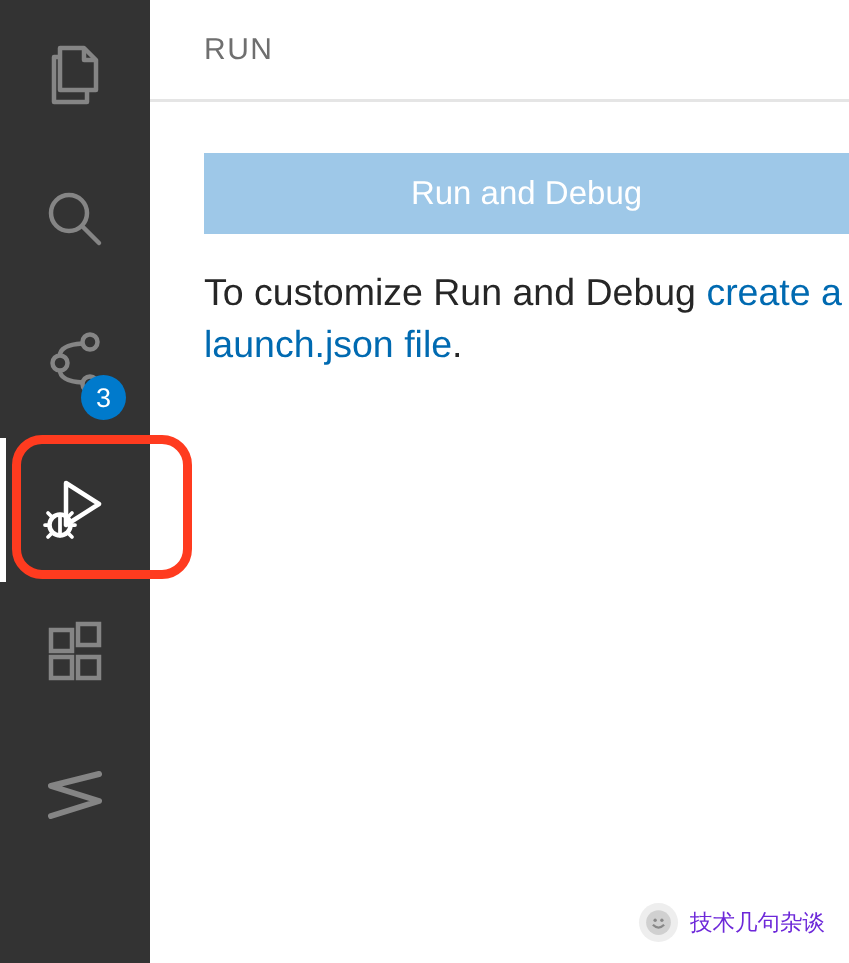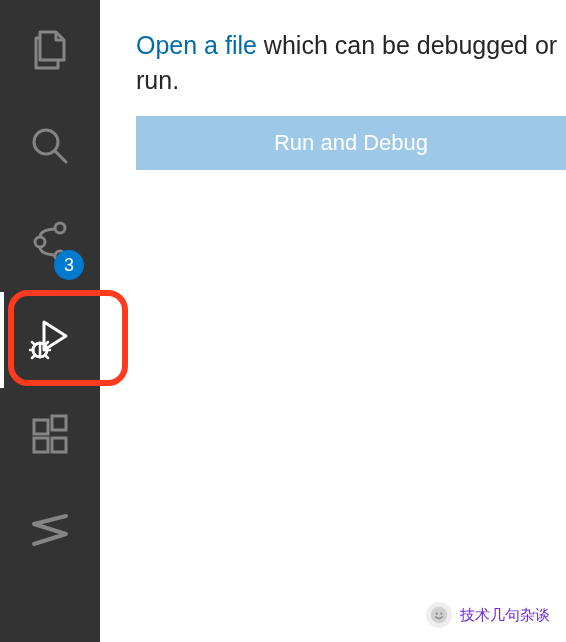--- a/index.html
+++ b/index.html
@@ -182,25 +182,26 @@
         <svg viewBox="0 0 48 48" fill="none">
           <path class="stroke" d="M40 10 L8 18 L40 28 L8 38" stroke-width="4" stroke-linecap="round" stroke-linejoin="round" fill="none"></path>
         </svg>
       </span>
     </div>
 
     <div class="highlight-box" style="left:8px; top:290px; width:120px; height:96px;"></div>
   </div>
 
   <div class="side-panel">
+    <div class="panel-header">RUN</div>
     <div class="panel-body">
+      <button class="run-btn">Run and Debug</button>
       <p>
-        <span class="link">Open a file</span><span> which can be debugged or run.</span>
+        <span>To customize Run and Debug </span><span class="link">create a launch.json file</span><span>.</span>
       </p>
-      <button class="run-btn">Run and Debug</button>
     </div>
   </div>
 
   <div class="watermark">
     <span class="watermark-logo">
       <svg viewBox="0 0 24 24" width="18" height="18">
           <circle cx="12" cy="12" r="11" fill="#d0d0d0"></circle>
           <path d="M7 14 q5 5 10 0" stroke="#888" stroke-width="2" fill="none"></path>
           <circle cx="9" cy="10" r="1.5" fill="#888"></circle>
           <circle cx="15" cy="10" r="1.5" fill="#888"></circle>

